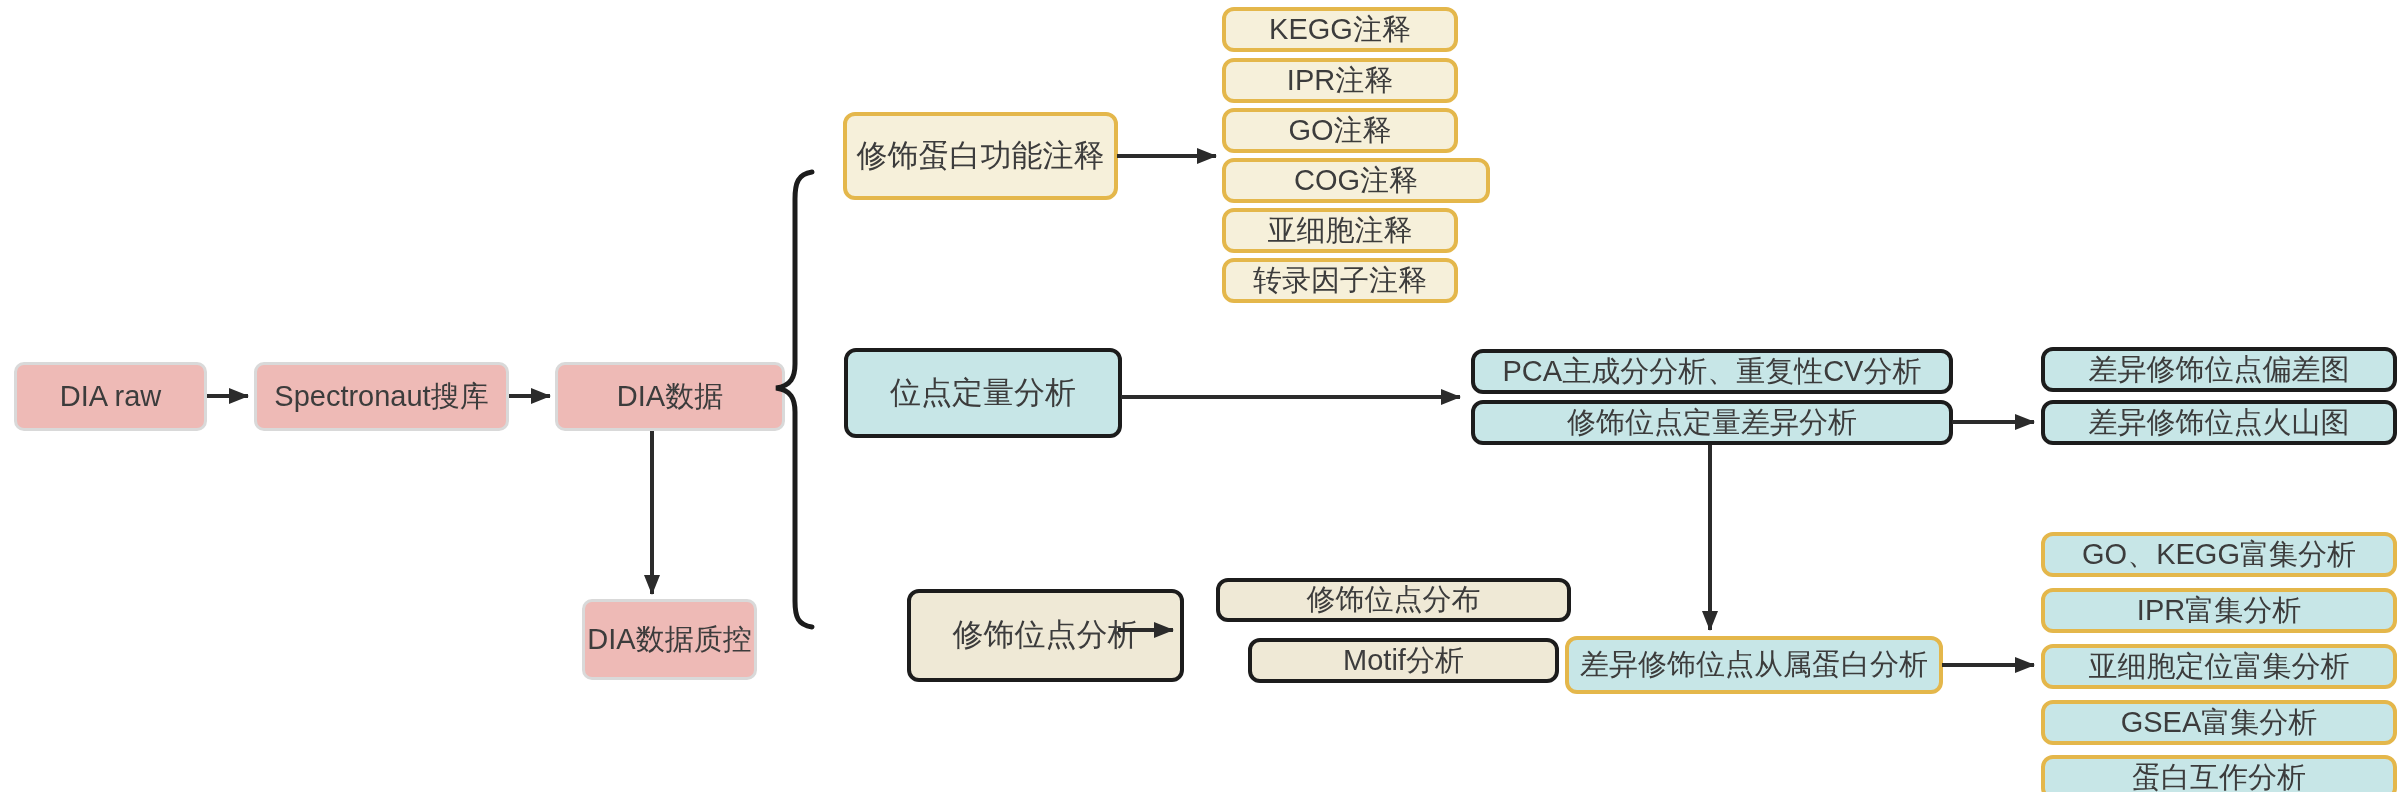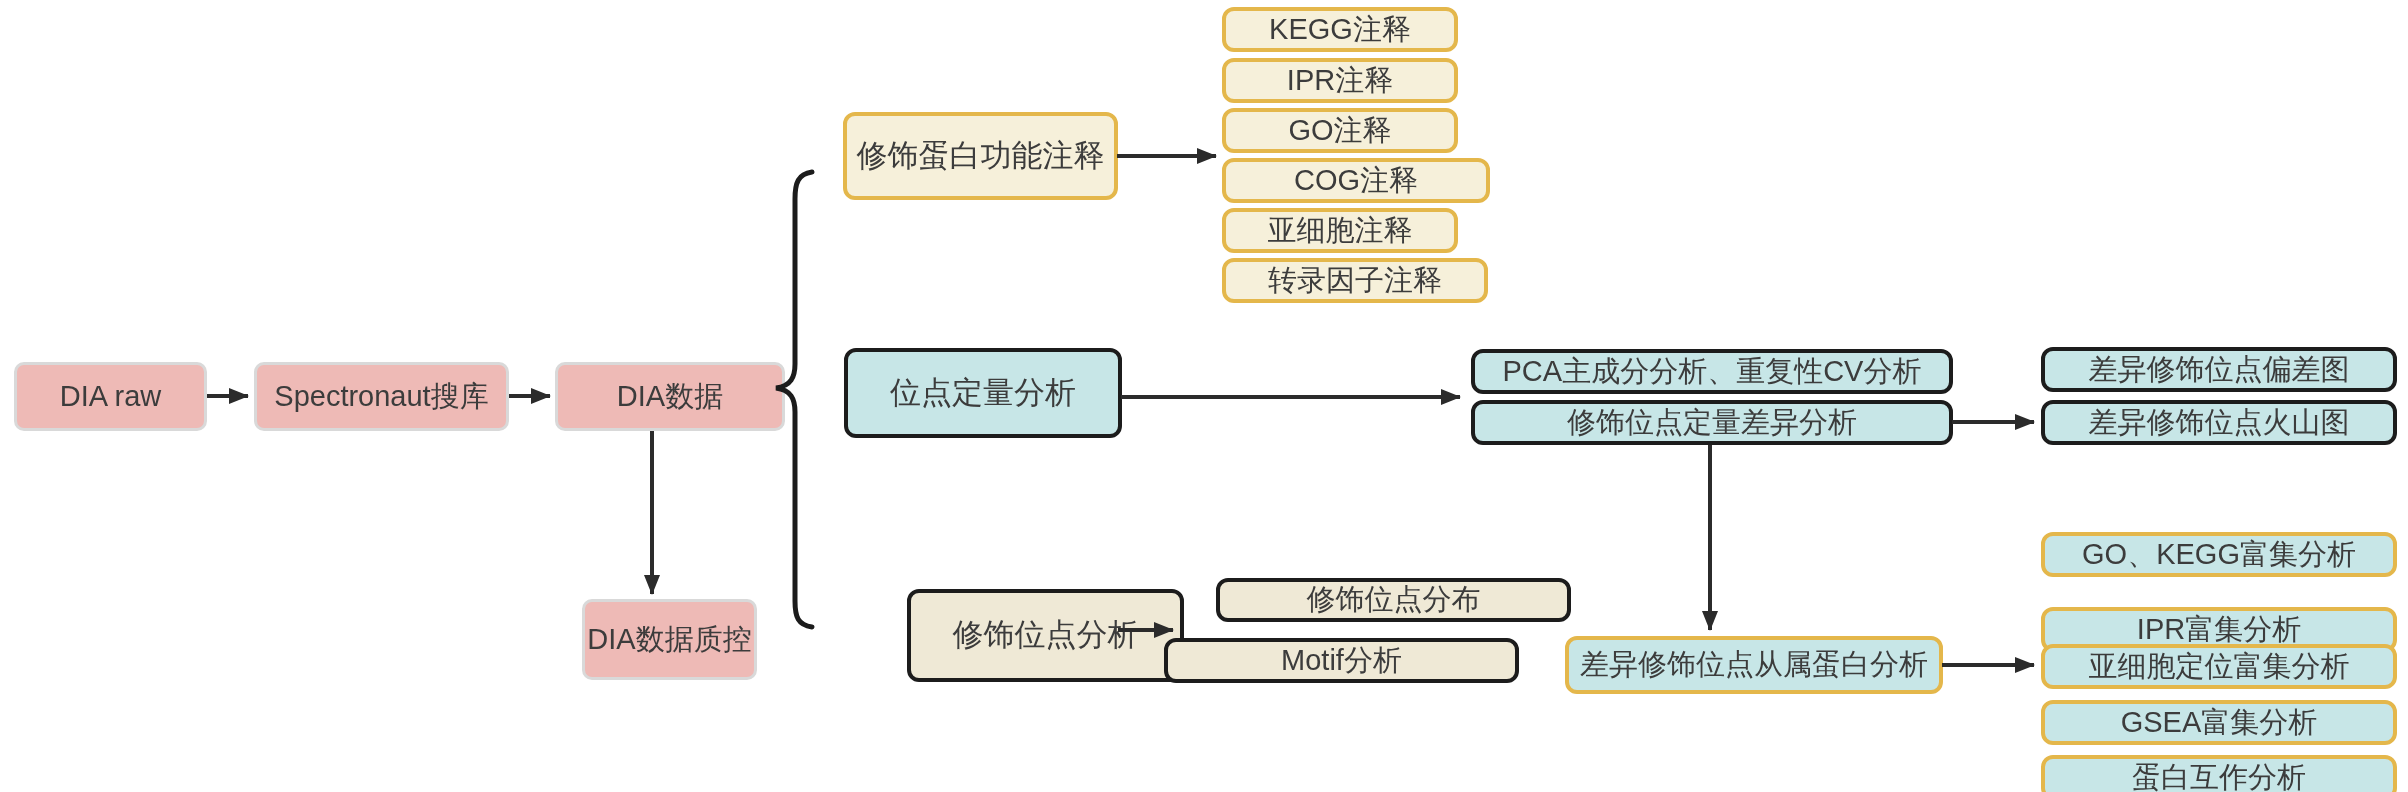--- a/index.html
+++ b/index.html
@@ -82,32 +82,32 @@
   <div class="box pink" style="left:254px;top:362px;width:255px;height:69px;">Spectronaut搜库</div>
   <div class="box pink" style="left:555px;top:362px;width:230px;height:69px;">DIA数据</div>
   <div class="box pink" style="left:582px;top:599px;width:175px;height:81px;">DIA数据质控</div>
 
   <div class="box gold-cream category" style="left:843px;top:112px;width:275px;height:88px;">修饰蛋白功能注释</div>
   <div class="box gold-cream" style="left:1222px;top:7px;width:236px;height:45px;">KEGG注释</div>
   <div class="box gold-cream" style="left:1222px;top:58px;width:236px;height:45px;">IPR注释</div>
   <div class="box gold-cream" style="left:1222px;top:108px;width:236px;height:45px;">GO注释</div>
   <div class="box gold-cream" style="left:1222px;top:158px;width:268px;height:45px;">COG注释</div>
   <div class="box gold-cream" style="left:1222px;top:208px;width:236px;height:45px;">亚细胞注释</div>
-  <div class="box gold-cream" style="left:1222px;top:258px;width:266px;height:45px;">转录因子注释</div>
+  <div class="box gold-cream" style="left:1222px;top:258px;width:236px;height:45px;">转录因子注释</div>
 
   <div class="box dark-teal category" style="left:844px;top:348px;width:278px;height:90px;">位点定量分析</div>
   <div class="box dark-teal" style="left:1471px;top:349px;width:482px;height:45px;">PCA主成分分析、重复性CV分析</div>
   <div class="box dark-teal" style="left:1471px;top:400px;width:482px;height:45px;">修饰位点定量差异分析</div>
   <div class="box dark-teal" style="left:2041px;top:347px;width:356px;height:45px;">差异修饰位点偏差图</div>
   <div class="box dark-teal" style="left:2041px;top:400px;width:356px;height:45px;">差异修饰位点火山图</div>
 
   <div class="box gold-teal" style="left:1565px;top:636px;width:378px;height:58px;">差异修饰位点从属蛋白分析</div>
   <div class="box gold-teal" style="left:2041px;top:532px;width:356px;height:45px;">GO、KEGG富集分析</div>
-  <div class="box gold-teal" style="left:2041px;top:607px;width:356px;height:45px;">IPR富集分析</div>
+  <div class="box gold-teal" style="left:2041px;top:588px;width:356px;height:45px;">IPR富集分析</div>
   <div class="box gold-teal" style="left:2041px;top:644px;width:356px;height:45px;">亚细胞定位富集分析</div>
   <div class="box gold-teal" style="left:2041px;top:700px;width:356px;height:45px;">GSEA富集分析</div>
   <div class="box gold-teal" style="left:2041px;top:755px;width:356px;height:45px;">蛋白互作分析</div>
 
   <div class="box dark-beige category" style="left:871px;top:589px;width:277px;height:93px;">修饰位点分析</div>
   <div class="box dark-beige" style="left:1180px;top:578px;width:355px;height:44px;">修饰位点分布</div>
-  <div class="box dark-beige" style="left:1128px;top:638px;width:355px;height:45px;">Motif分析</div>
+  <div class="box dark-beige" style="left:1212px;top:638px;width:311px;height:45px;">Motif分析</div>
 
 </div>
 
 </body></html>

